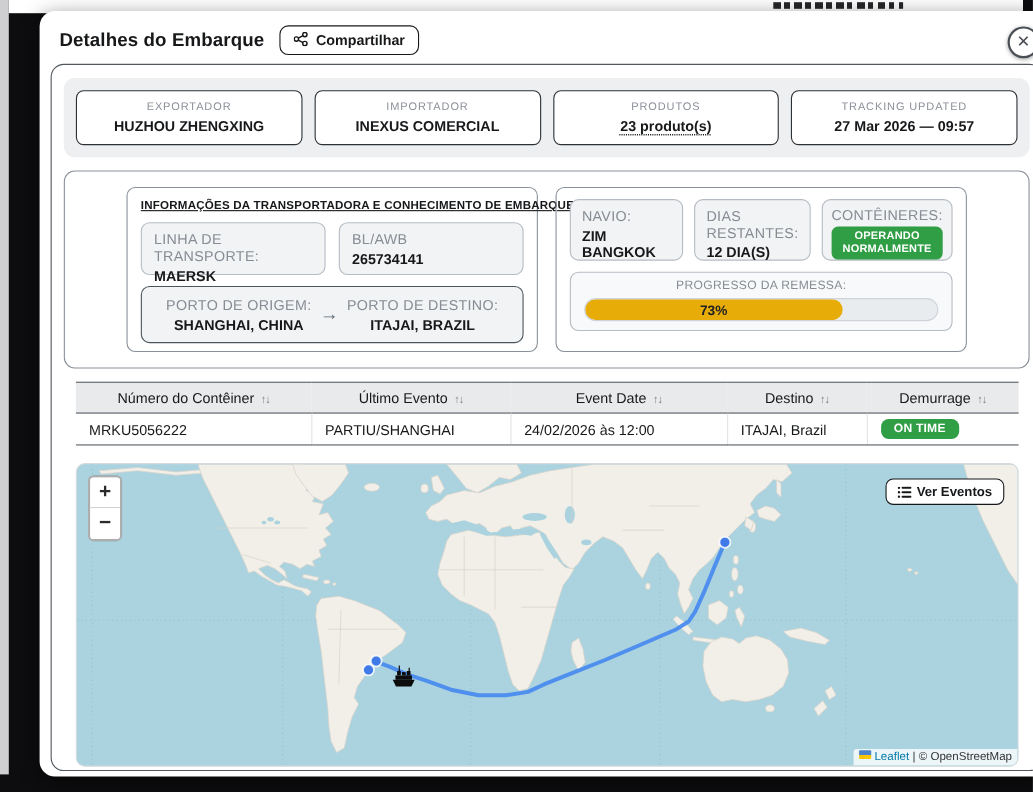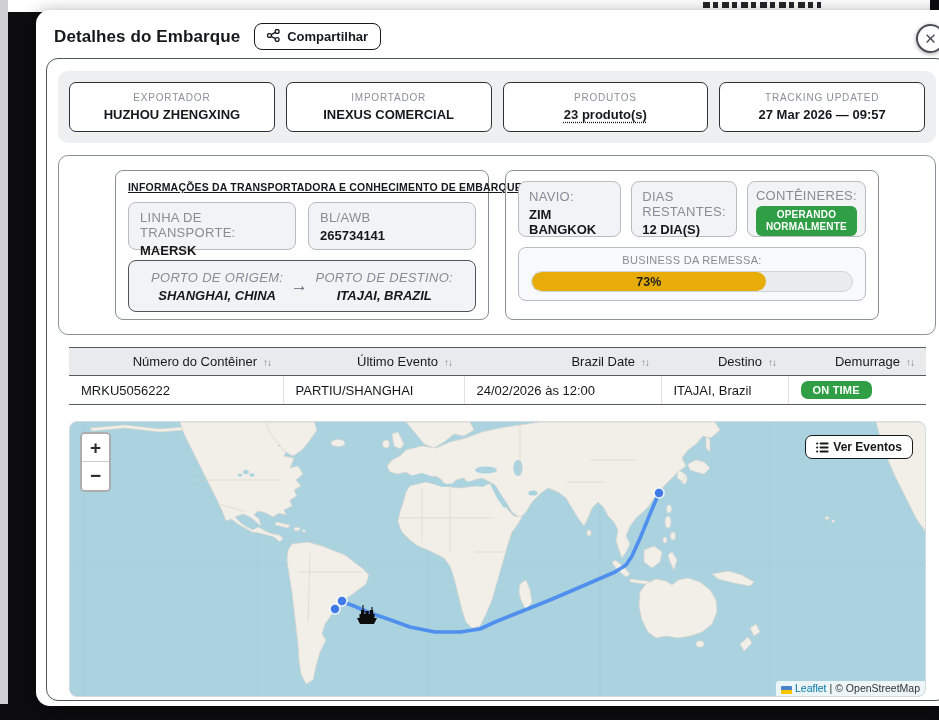--- a/index.html
+++ b/index.html
@@ -71,21 +71,21 @@
   .field-box {
     flex:1; background:#f1f3f5; border:1.2px solid #b6bcc3; border-radius:8px;
     padding:7px 11px; height:48px;
   }
   .field-label { font-size:13px; color:#878d94; letter-spacing:.3px; margin-bottom:3px; }
   .field-value { font-size:13px; font-weight:bold; color:#17181a; }
   .ports-box {
     margin-top:10px; background:#f1f3f5; border:1.2px solid #4c545c; border-radius:8px;
     height:52px; display:flex; align-items:center; justify-content:space-between; padding:6px 22px;
   }
-  .port-cell { text-align:center;font-style:italic; }
+  .port-cell { text-align:center; }
   .port-arrow { font-size:17px; color:#5b6670; }
   
   .v-row { display:flex; gap:10px; }
   .v-box {
     background:#f1f3f5; border:1.2px solid #b6bcc3; border-radius:8px;
     padding:7px 10px; height:56px;
   }
   .v-box.b1 { width:132px; } .v-box.b2 { width:108px; } .v-box.b3 { flex:1; padding:6px 8px; }
   .status-badge {
     margin-top:2px; background:#2f9e44; color:#fff; border-radius:6px;
@@ -101,21 +101,21 @@
     height:21px; background:#e9ecef; border:1px solid #ced4da; border-radius:999px; overflow:hidden;
   }
   .progress-fill {
     height:100%; background:#e7ac08; border-radius:999px;
     display:flex; align-items:center; justify-content:center;
   }
   .progress-text { font-size:12.5px; font-weight:bold; color:#1f2023; }
   
   .ctable { margin:12px 11px 0 11px; border-collapse:collapse; width:857px; table-layout:fixed; }
   .ctable th {
-    background:#e9eaec; text-align:right; font-size:13px; font-weight:500; color:#17181a;
+    background:#e9eaec; text-align:center; font-size:13px; font-weight:500; color:#17181a;
     padding:6px 12px; border-top:1.4px solid #565c62; border-bottom:1.4px solid #565c62;
   }
   .sort-ic { font-size:10px; color:#565c62; opacity:.75; margin-left:6px; letter-spacing:-1px; cursor:pointer; }
   .ctable td {
     background:#fff; font-size:13px; color:#17181a; padding:5px 12px;
     border-bottom:1.4px solid #565c62; border-right:1px solid #e0e3e6;
   }
   .ctable td:last-child { border-right:none; }
   .ontime-badge {
     display:inline-block; background:#2f9e44; color:#fff; font-size:11px; font-weight:bold;
@@ -137,21 +137,21 @@
   }
   .lz-btn:first-child { border-bottom:1px solid #ccc; }
   .events-btn {
     position:absolute; top:13px; right:12px; display:flex; align-items:center; gap:4px;
     background:#fff; border:1.7px solid #17181a; border-radius:7px; padding:4px 10px;
     font-size:12px; font-weight:bold; color:#17181a; cursor:pointer;
   }
   .attribution {
     position:absolute; right:0; bottom:0; background:rgba(255,255,255,.78);
     font-size:10.5px; color:#333; padding:1px 5px 2px 5px; border-top-left-radius:3px;
-    display:flex; align-items:flex-end; gap:3px;
+    display:flex; align-items:flex-start; gap:3px;
   }
   .ua-flag { display:inline-block; width:11px; height:8px; border-radius:1px;
     background:linear-gradient(#4a83c9 0 50%, #f7c600 50% 100%); }
   .leaflet-link { color:#0078A8; cursor:pointer; }
   .attr-sep { color:#333; }
 </style>
 </head>
 <body>
 
 <div class="under-left"></div>
@@ -238,21 +238,21 @@
           <div class="v-box b2">
             <div class="field-label">DIAS RESTANTES:</div>
             <div class="field-value">12 DIA(S)</div>
           </div>
           <div class="v-box b3">
             <div class="field-label">CONTÊINERES:</div>
             <div class="status-badge">OPERANDO NORMALMENTE</div>
           </div>
         </div>
         <div class="progress-box">
-          <div class="progress-label">BUSINESS DA REMESSA:</div>
+          <div class="progress-label">PROGRESSO DA REMESSA:</div>
           <div class="progress-track">
             <div class="progress-fill" style="width: 73%; background: rgb(231, 172, 8);">
               <span class="progress-text">73%</span>
             </div>
           </div>
         </div>
       </div>
 
     </div>
 
@@ -261,21 +261,21 @@
           <col style="width:214px">
           <col style="width:181px">
           <col style="width:197px">
           <col style="width:127px">
           <col style="width:138px">
         </colgroup>
       <thead>
         <tr>
           <th><span>Número do Contêiner</span><span class="sort-ic">↑↓</span></th>
           <th><span>Último Evento</span><span class="sort-ic">↑↓</span></th>
-          <th><span>Brazil Date</span><span class="sort-ic">↑↓</span></th>
+          <th><span>Event Date</span><span class="sort-ic">↑↓</span></th>
           <th><span>Destino</span><span class="sort-ic">↑↓</span></th>
           <th><span>Demurrage</span><span class="sort-ic">↑↓</span></th>
         </tr>
       </thead>
       <tbody>
         <tr>
           <td>MRKU5056222</td>
           <td>PARTIU/SHANGHAI</td>
           <td>24/02/2026 às 12:00</td>
           <td>ITAJAI, Brazil</td>

